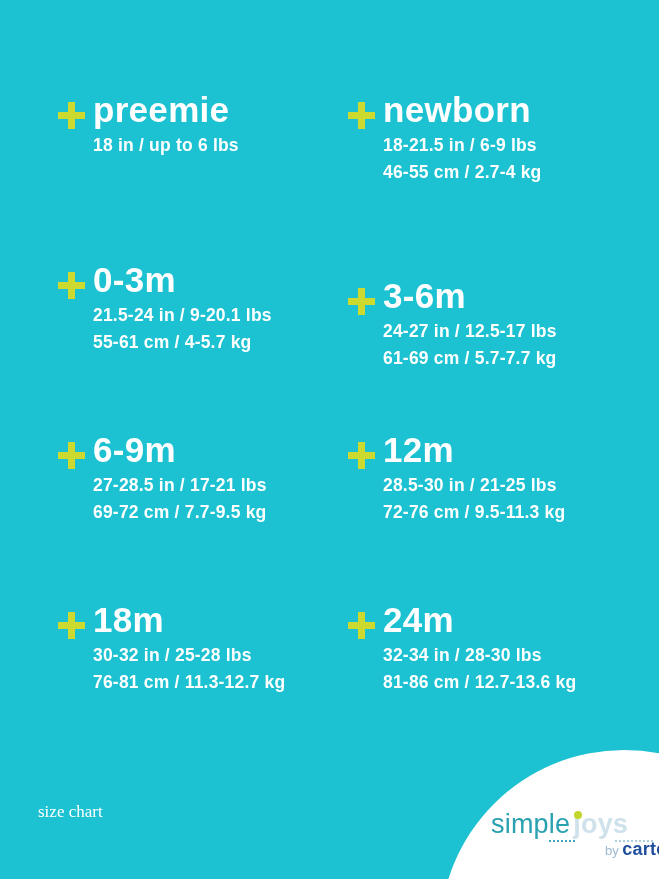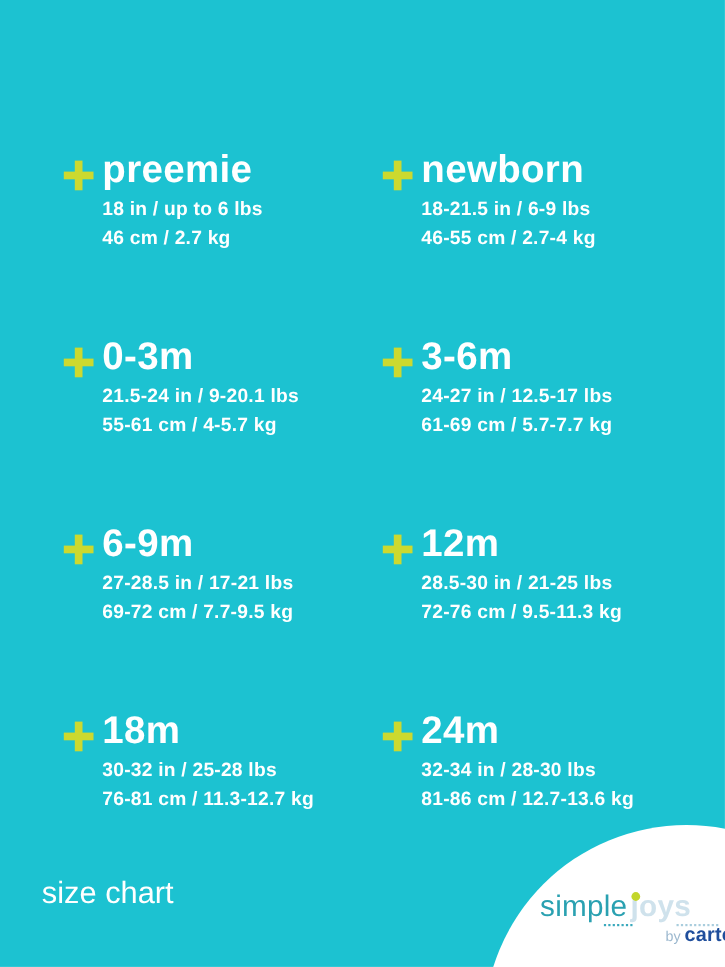--- a/index.html
+++ b/index.html
@@ -6,21 +6,21 @@
   body { font-family: "Liberation Sans", sans-serif; }
   .canvas {
     position: relative;
     width: 659px;
     height: 879px;
     background: #1cc2d1;
     overflow: hidden;
   }
 
   
-  .entry { position: absolute; white-space: nowrap; margin-top: 44px; }
+  .entry { position: absolute; white-space: nowrap; }
   .entry-header { display: flex; align-items: flex-start; }
   .plus {
     position: relative;
     width: 27px; height: 27px;
     margin-top: 12px;
     margin-right: 8px;
     flex: 0 0 27px;
   }
   .plus::before {
     content: ""; position: absolute;
@@ -50,21 +50,21 @@
   }
 
   
   .footer {
     position: absolute;
     left: 38px; top: 799px;
     color: #ffffff;
     line-height: 25px;
   }
   .footer-category { font-size: 23px; font-weight: bold; }
-  .footer-label { font-size: 28px; font-weight: normal; }
+  .footer-label { font-size: 17px; font-weight: normal; font-family: Liberation Serif, serif; }
 
   
   .brand-circle {
     position: absolute;
     left: 440px; top: 750px;
     width: 368px; height: 368px;
     border-radius: 50%;
     background: #ffffff;
   }
   .logo-line1 {
@@ -106,21 +106,20 @@
 
 <div class="canvas">
 
   <div class="entry" style="left:58px; top:90px">
     <div class="entry-header">
       <span class="plus"></span>
       <span class="size-name">preemie</span>
     </div>
     <div class="entry-details">
       <div>18 in / up to 6 lbs</div>
-      <div>46 cm / 2.7 kg</div>
     </div>
   </div>
 
   <div class="entry" style="left:348px; top:90px">
     <div class="entry-header">
       <span class="plus"></span>
       <span class="size-name">newborn</span>
     </div>
     <div class="entry-details">
       <div>18-21.5 in / 6-9 lbs</div>
@@ -132,21 +131,21 @@
     <div class="entry-header">
       <span class="plus"></span>
       <span class="size-name">0-3m</span>
     </div>
     <div class="entry-details">
       <div>21.5-24 in / 9-20.1 lbs</div>
       <div>55-61 cm / 4-5.7 kg</div>
     </div>
   </div>
 
-  <div class="entry" style="left:348px; top:260px">
+  <div class="entry" style="left:348px; top:276px">
     <div class="entry-header">
       <span class="plus"></span>
       <span class="size-name">3-6m</span>
     </div>
     <div class="entry-details">
       <div>24-27 in / 12.5-17 lbs</div>
       <div>61-69 cm / 5.7-7.7 kg</div>
     </div>
   </div>
 

